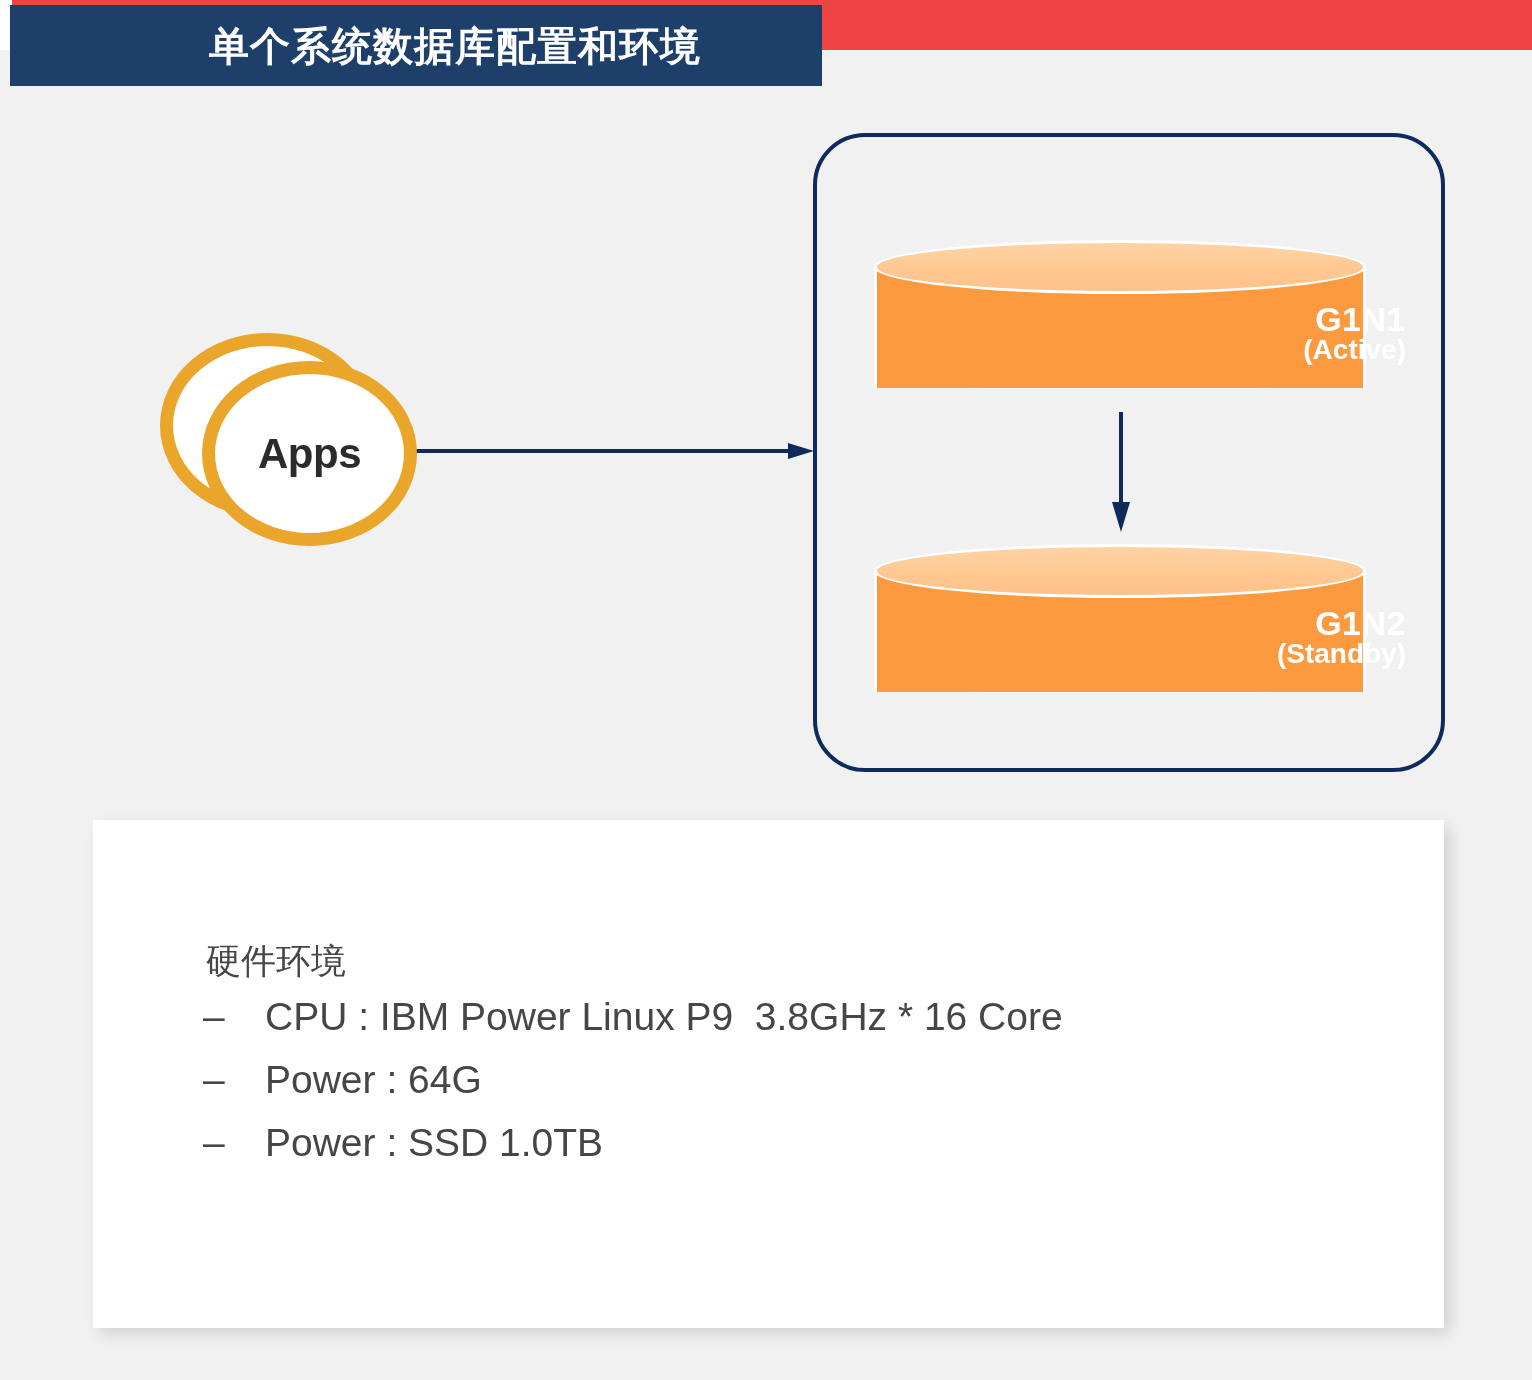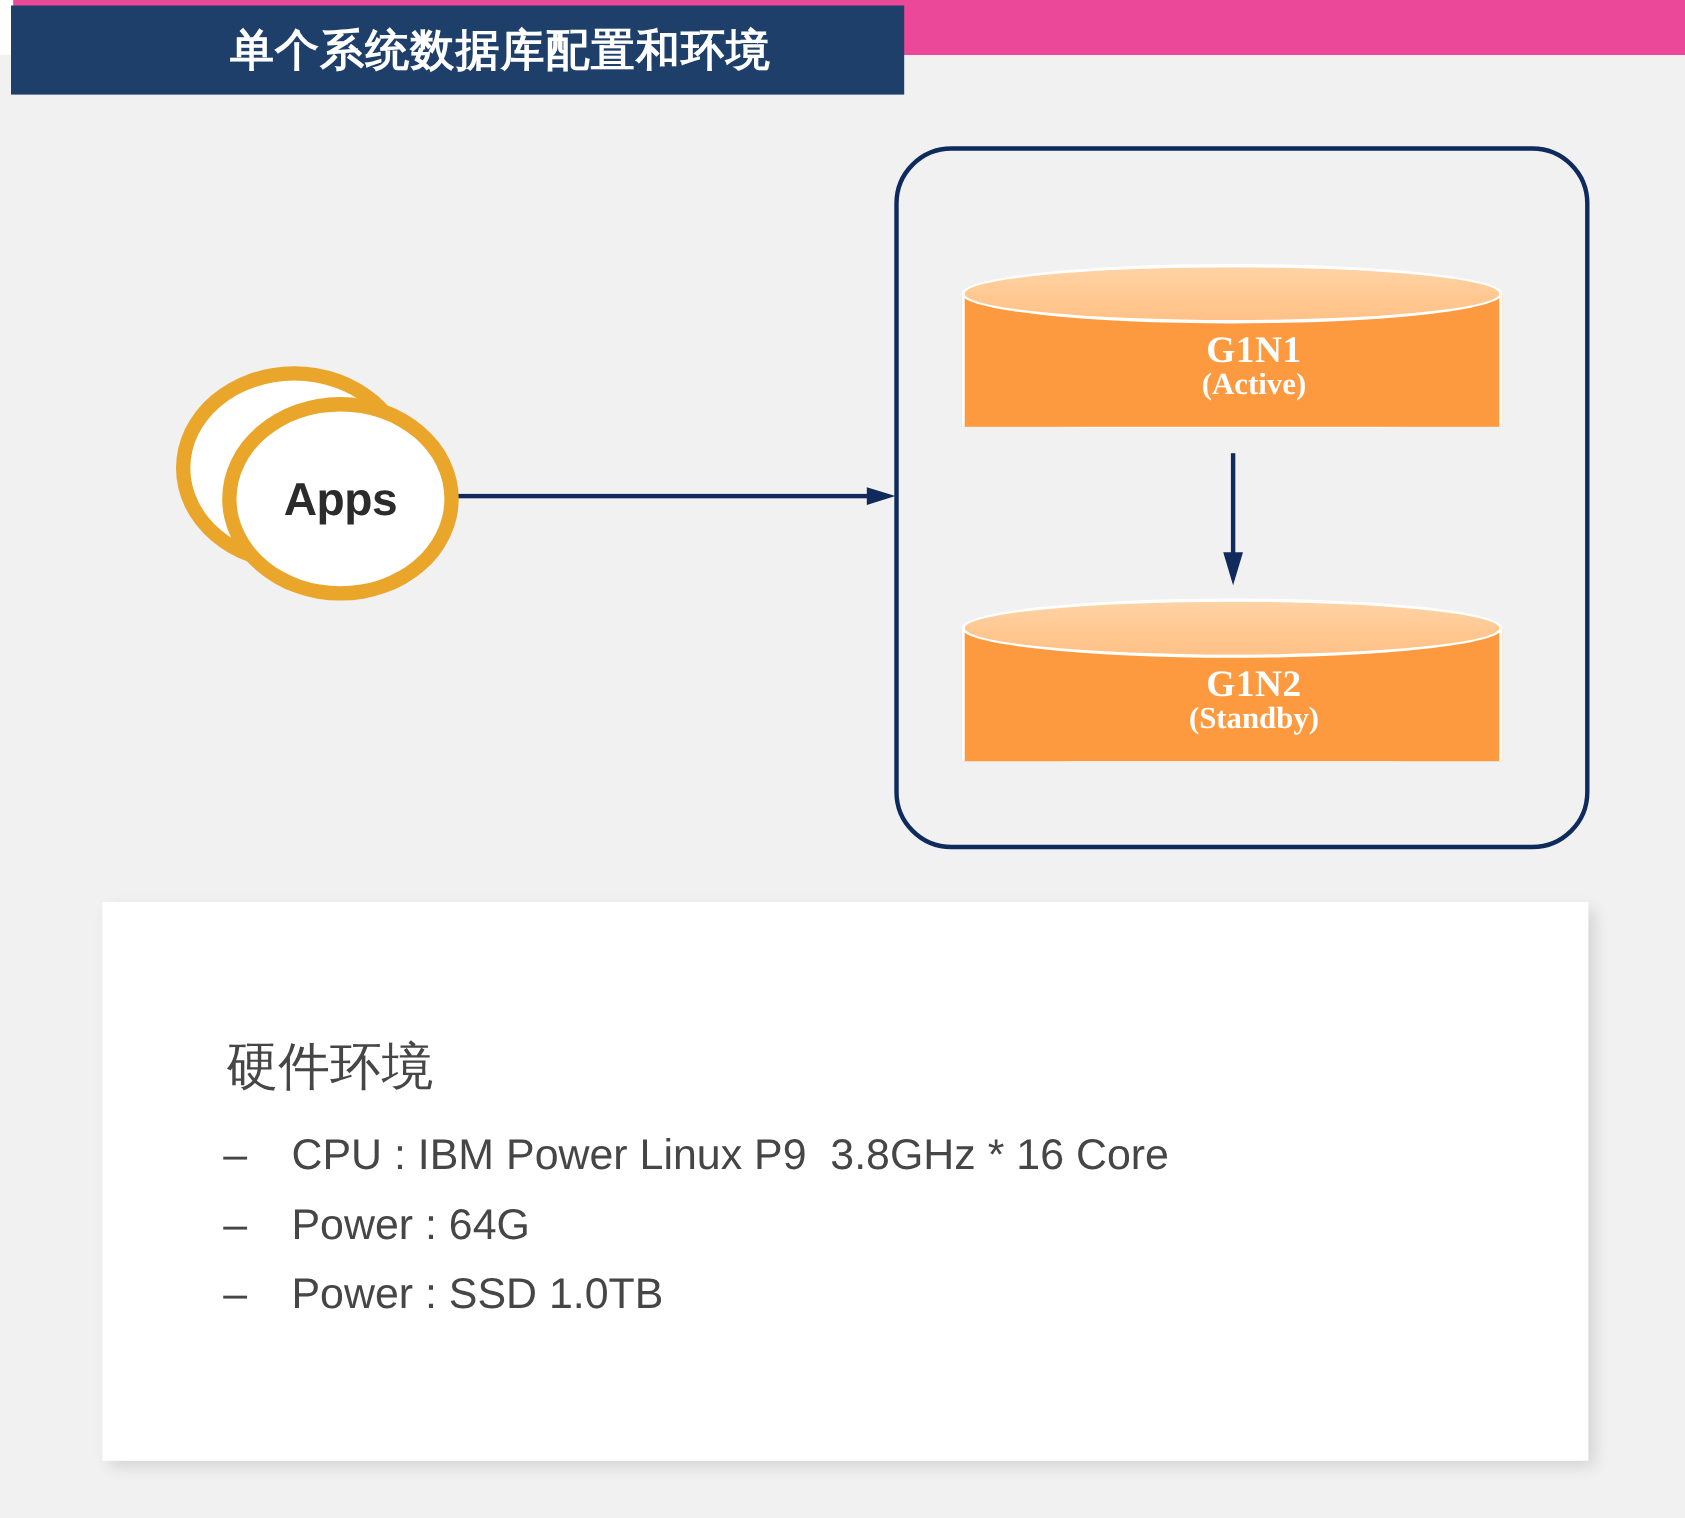--- a/index.html
+++ b/index.html
@@ -3,21 +3,21 @@
 <meta charset="utf-8">
 <title>Single System Database Configuration</title>
 <style>
   * { margin:0; padding:0; box-sizing:border-box; }
   html, body {
     width:1532px; height:1380px;
     background:#ffffff;
     font-family:"Liberation Sans","DejaVu Sans",sans-serif;
     overflow:hidden;
   }
-  #slide { position:relative; width:1532px; height:1380px; background:#ec4899; }
+  #slide { position:relative; width:1532px; height:1380px; background:#ef4444; }
 
   
   .page-bg {
     position:absolute; left:0; top:50px; width:1532px; height:1330px;
     background:#f1f1f1;
   }
   
   .top-white-left {
     position:absolute; left:0; top:0; width:12px; height:50px; background:#ffffff;
   }
@@ -88,23 +88,22 @@
     border-top:none;
   }
   .cyl .top {
     position:absolute; left:0; top:0px; width:492px; height:54px;
     border-radius:50%;
     background:linear-gradient(180deg,#ffd3a6 0%,#ffc891 55%,#ffc288 100%);
     border:3px solid #ffffff;
   }
   .cyl .cyl-text {
     position:absolute; left:0; top:62px; width:532px;
-    text-align:center; color:#ffffff; z-index:5;
+    text-align:right; color:#ffffff; z-index:5;
     line-height:1.0;
-    font-family:Liberation Serif, serif;
   }
   .cyl .name  { font-size:34px; font-weight:bold; letter-spacing:0.5px; }
   .cyl .state { font-size:28px; font-weight:bold; letter-spacing:0px; }
 
   #cyl-active  { left:874px; top:240px; }
   #cyl-standby { left:874px; top:544px; }
 
   
   .v-arrow { position:absolute; left:1112px; top:412px; width:18px; height:122px; }
   .v-arrow .shaft {
@@ -119,21 +118,21 @@
   }
 
   
   .spec-card {
     position:absolute; left:93px; top:820px; width:1351px; height:508px;
     background:#ffffff;
     box-shadow:6px 6px 14px rgba(0,0,0,0.13);
   }
   .spec-inner { position:absolute; left:110px; top:118px; }
   .spec-heading {
-    font-size:47px; color:#464646; margin-bottom:18px; padding-left:3px;
+    font-size:35px; color:#464646; padding-left:3px;
     font-weight:400;
   }
   .spec-list { list-style:none; }
   .spec-list li {
     display:flex; align-items:flex-start;
     font-size:39px; color:#464646; line-height:1.62; white-space:pre;
   }
   .spec-list li .dash { width:62px; flex:0 0 62px; color:#464646; }
 </style>
 </head>

